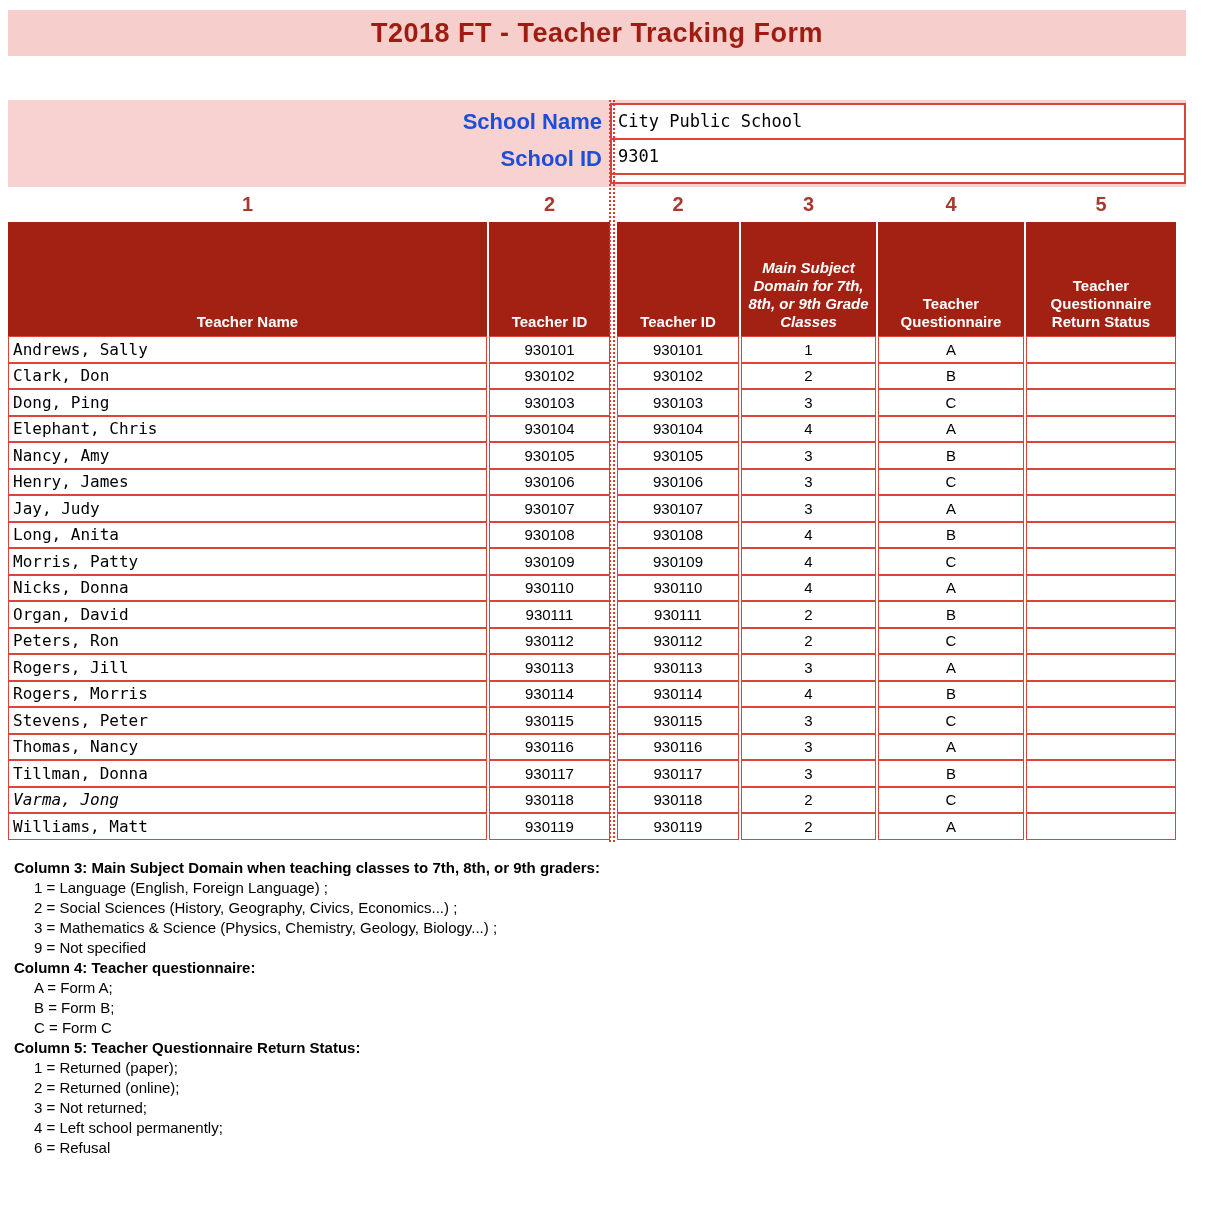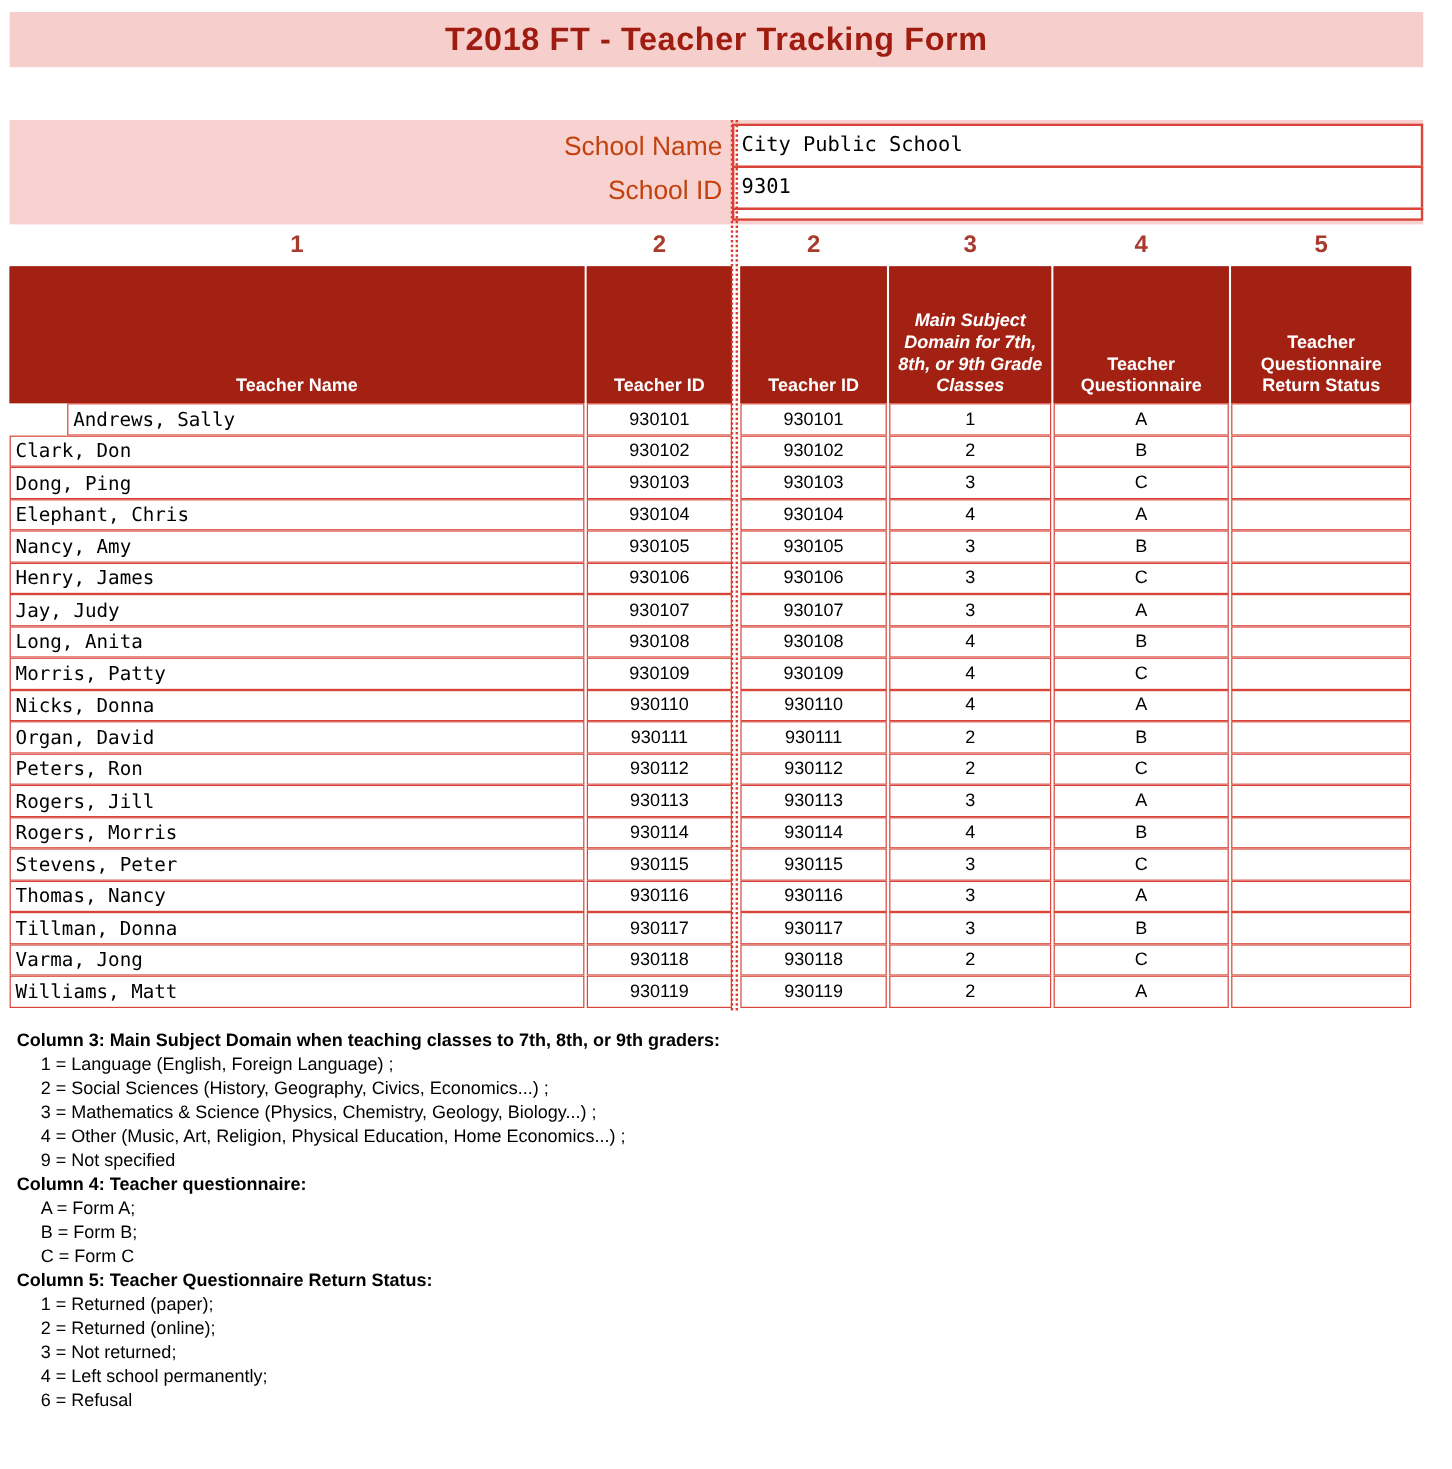--- a/index.html
+++ b/index.html
@@ -27,21 +27,21 @@
   .school-block {
     position: absolute; left: 8px; top: 100px;
     width: 1178px; height: 87px;
     background: #f8d2d0;
     display: flex;
   }
   .school-labels { width: 602px; padding-top: 3px; }
   .school-label {
     height: 37px; line-height: 37px;
     text-align: right; padding-right: 8px;
-    font-size: 22px; font-weight: normal; color: #c2410c;
+    font-size: 22px; font-weight: bold; color: #1d4ed8;
   }
   .school-inputs { width: 576px; padding-top: 3px; }
   .school-input {
     height: 37px; line-height: 33px;
     background: #ffffff;
     border: 2px solid #d9453a;
     font-family: "DejaVu Sans Mono", monospace;
     font-size: 17px; color: #000;
     padding-left: 6px;
   }
@@ -132,21 +132,21 @@
       <div class="col-num" style="grid-area: 1 / 11;">5</div>
     </div>
 
   <div class="grid table">
       <div class="th" style="grid-area: 1 / 1;">Teacher Name</div>
       <div class="th" style="grid-area: 1 / 3;">Teacher ID</div>
       <div class="th" style="grid-area: 1 / 5;">Teacher ID</div>
       <div class="th" style="grid-area: 1 / 7; font-style: italic;">Main Subject Domain for 7th, 8th, or 9th Grade Classes</div>
       <div class="th" style="grid-area: 1 / 9;">Teacher Questionnaire</div>
       <div class="th" style="grid-area: 1 / 11;">Teacher Questionnaire Return Status</div>
-      <div class="td name" style="grid-area: 2 / 1; margin-left: 48px;">Andrews, Sally</div>
+      <div class="td name" style="grid-area: 2 / 1;">Andrews, Sally</div>
       <div class="td" style="grid-area: 2 / 3;">930101</div>
       <div class="td" style="grid-area: 2 / 5;">930101</div>
       <div class="td" style="grid-area: 2 / 7;">1</div>
       <div class="td" style="grid-area: 2 / 9;">A</div>
       <div class="td" style="grid-area: 2 / 11;"></div>
       <div class="td name" style="grid-area: 3 / 1;">Clark, Don</div>
       <div class="td" style="grid-area: 3 / 3;">930102</div>
       <div class="td" style="grid-area: 3 / 5;">930102</div>
       <div class="td" style="grid-area: 3 / 7;">2</div>
       <div class="td" style="grid-area: 3 / 9;">B</div>
@@ -234,42 +234,41 @@
       <div class="td" style="grid-area: 17 / 5;">930116</div>
       <div class="td" style="grid-area: 17 / 7;">3</div>
       <div class="td" style="grid-area: 17 / 9;">A</div>
       <div class="td" style="grid-area: 17 / 11;"></div>
       <div class="td name" style="grid-area: 18 / 1;">Tillman, Donna</div>
       <div class="td" style="grid-area: 18 / 3;">930117</div>
       <div class="td" style="grid-area: 18 / 5;">930117</div>
       <div class="td" style="grid-area: 18 / 7;">3</div>
       <div class="td" style="grid-area: 18 / 9;">B</div>
       <div class="td" style="grid-area: 18 / 11;"></div>
-      <div class="td name" style="grid-area: 19 / 1;">Varma, Jong</div>
+      <div class="td name" style="grid-area: 19 / 1; font-style: italic;">Varma, Jong</div>
       <div class="td" style="grid-area: 19 / 3;">930118</div>
       <div class="td" style="grid-area: 19 / 5;">930118</div>
       <div class="td" style="grid-area: 19 / 7;">2</div>
       <div class="td" style="grid-area: 19 / 9;">C</div>
       <div class="td" style="grid-area: 19 / 11;"></div>
       <div class="td name" style="grid-area: 20 / 1;">Williams, Matt</div>
       <div class="td" style="grid-area: 20 / 3;">930119</div>
       <div class="td" style="grid-area: 20 / 5;">930119</div>
       <div class="td" style="grid-area: 20 / 7;">2</div>
       <div class="td" style="grid-area: 20 / 9;">A</div>
       <div class="td" style="grid-area: 20 / 11;"></div>
     </div>
 
   <div class="divider"></div>
 
   <div class="legend">
       <div class="legend-title">Column 3: Main Subject Domain when teaching classes to 7th, 8th, or 9th graders:</div>
       <div class="legend-item">1 = Language (English, Foreign Language) ;</div>
       <div class="legend-item">2 = Social Sciences (History, Geography, Civics, Economics...) ;</div>
       <div class="legend-item">3 = Mathematics &amp; Science (Physics, Chemistry, Geology, Biology...) ;</div>
-      <div class="legend-item">4 = Other (Music, Art, Religion, Physical Education, Home Economics...) ;</div>
       <div class="legend-item">9 = Not specified</div>
       <div class="legend-title">Column 4: Teacher questionnaire:</div>
       <div class="legend-item">A = Form A;</div>
       <div class="legend-item">B = Form B;</div>
       <div class="legend-item">C = Form C</div>
       <div class="legend-title">Column 5: Teacher Questionnaire Return Status:</div>
       <div class="legend-item">1 = Returned (paper);</div>
       <div class="legend-item">2 = Returned (online);</div>
       <div class="legend-item">3 = Not returned;</div>
       <div class="legend-item">4 = Left school permanently;</div>

